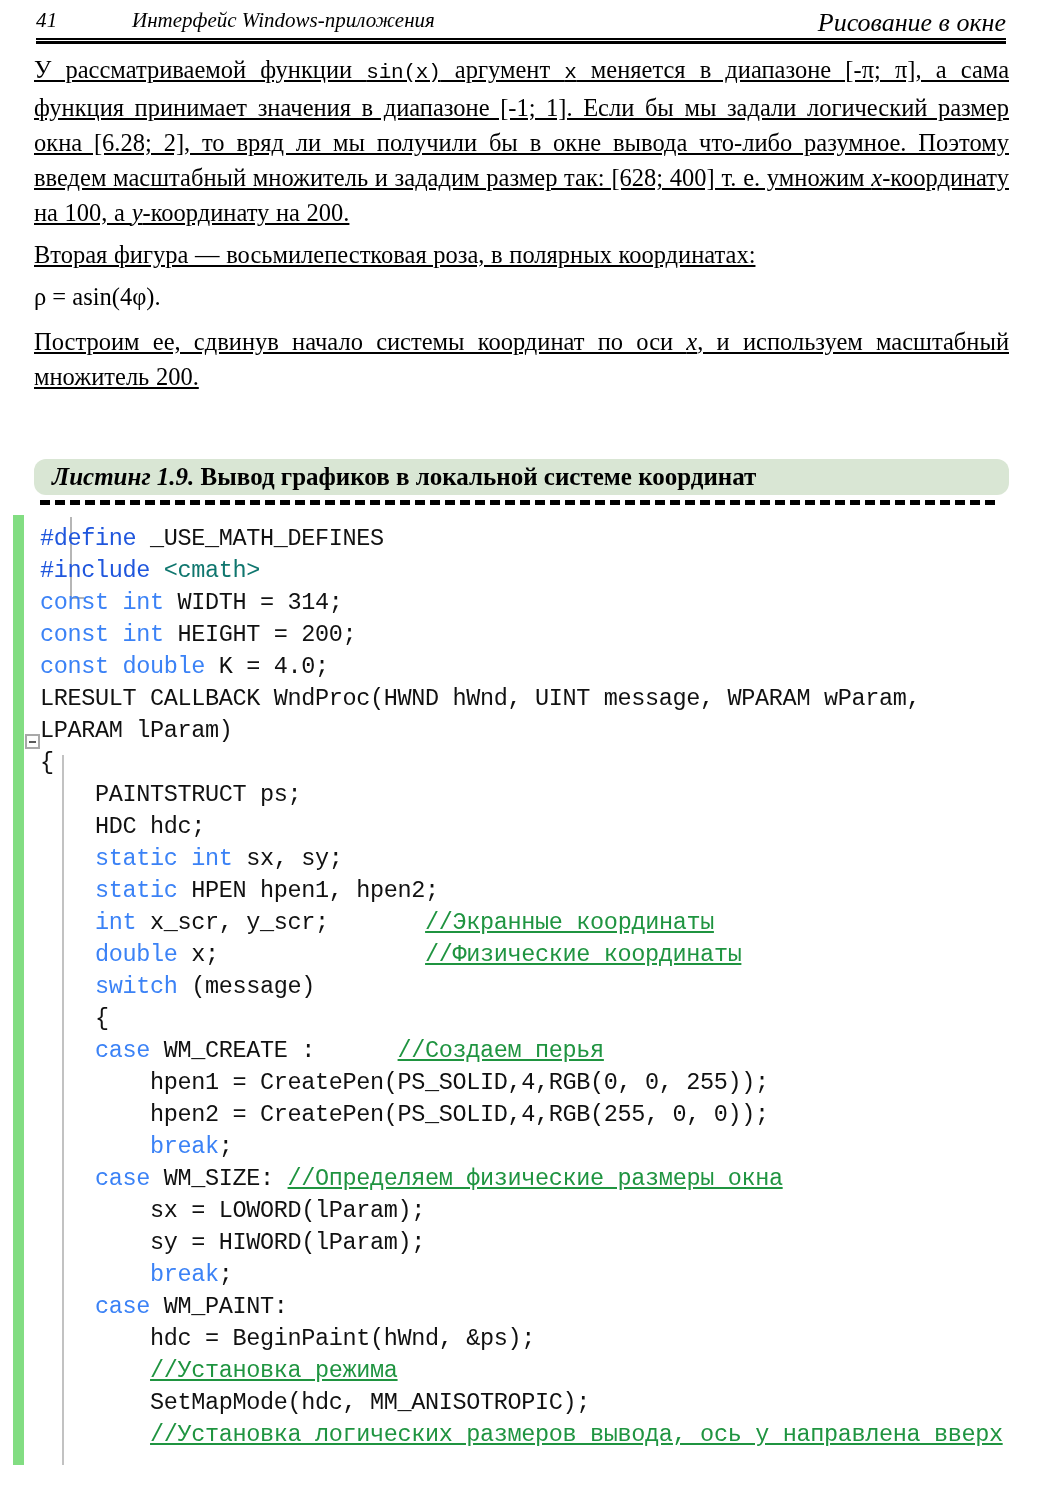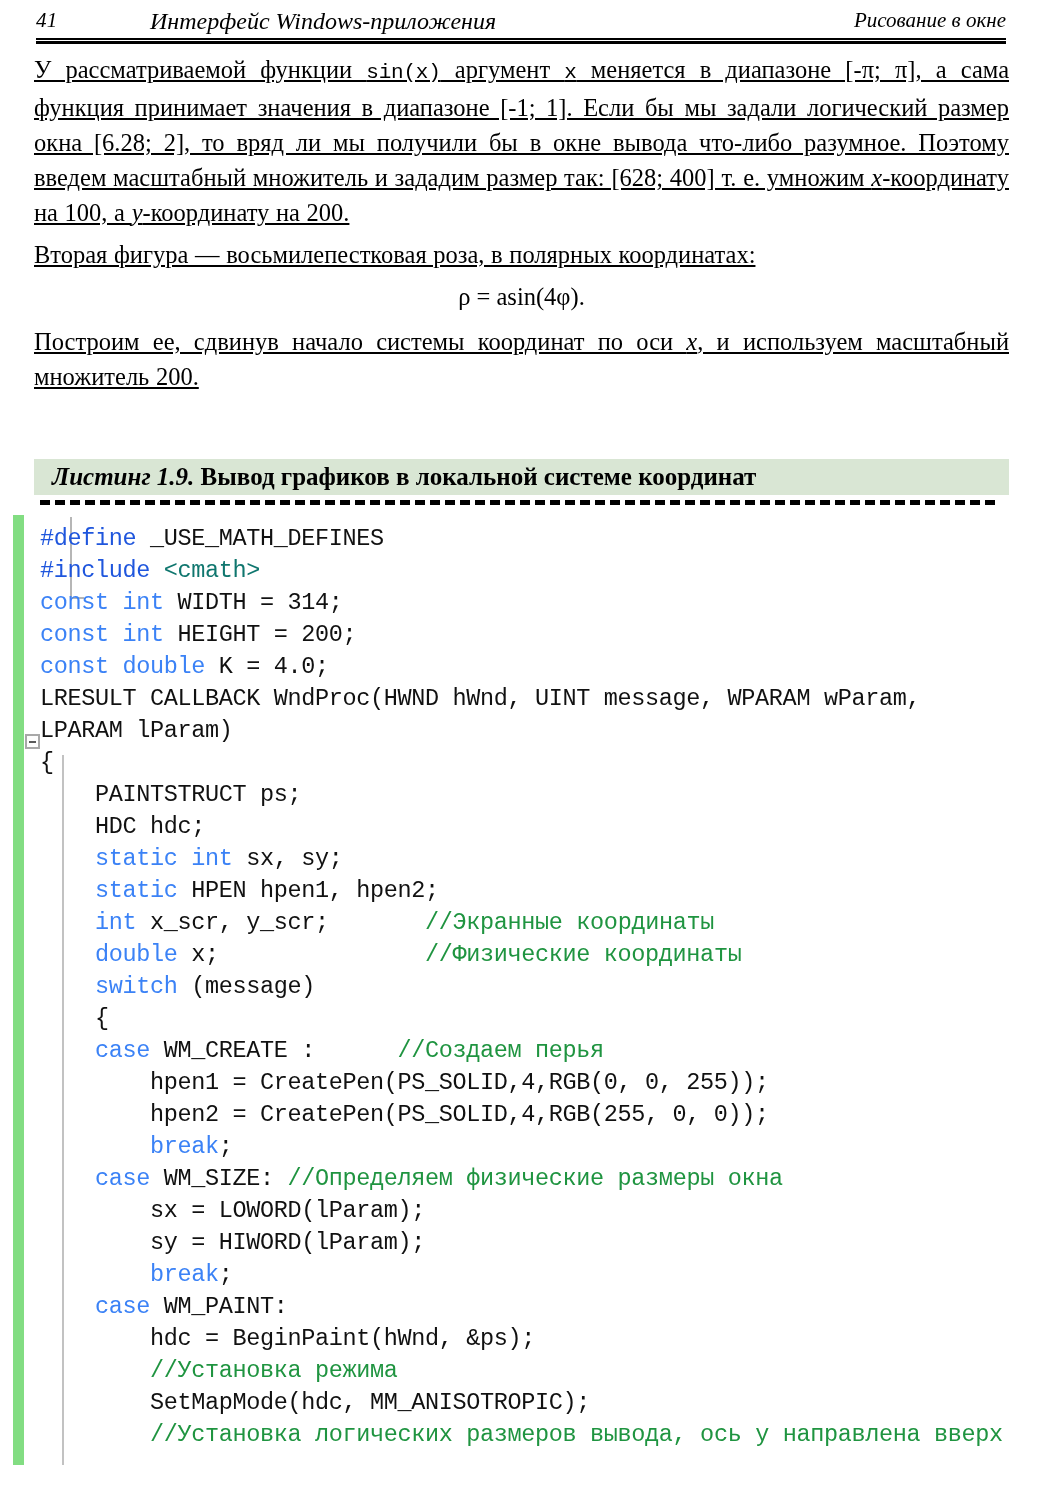--- a/index.html
+++ b/index.html
@@ -38,31 +38,31 @@
   .rh-folio {
     position: absolute;
     left: 0;
     top: 0;
     font-style: italic;
     font-size: 21px;
     letter-spacing: .2px;
   }
   .rh-left {
     position: absolute;
-    left: 114px;
+    left: 96px;
     top: 0;
     font-style: italic;
-    font-size: 24px;
+    font-size: 21px;
   }
   .rh-right {
     position: absolute;
     right: 0;
     top: 0;
     font-style: italic;
-    font-size: 21px;
+    font-size: 26px;
     margin-left: 44px;
   }
   .rh-rule-thin {
     position: absolute;
     left: 0;
     top: 30px;
     width: 970px;
     height: 2px;
     background: #000;
   }
@@ -99,31 +99,32 @@
     font-size: 21px;
     letter-spacing: -0.2px;
   }
   .ital {
     font-style: italic;
   }
   .formula {
     margin: 4px 0 10px 0;
     font-size: 24.5px;
     line-height: 35px;
-    text-align: center;
+    text-align: left;
   }
 
   
   .listing-head {
     position: absolute;
     left: 34px;
     top: 459px;
     width: 975px;
     height: 36px;
     background: #d9e6d4;
+    border-radius: 12px;
   }
   .listing-head .lh-text {
     position: absolute;
     left: 18px;
     top: 4px;
     font-size: 25px;
     font-weight: bold;
     white-space: nowrap;
   }
   .listing-head .lh-text .lh-num {
@@ -207,21 +208,21 @@
     font-size: 23.5px;
     line-height: 32px;
     white-space: pre;
     letter-spacing: -0.35px;
   }
   .code .ln {
     height: 32px;
   }
   .kw   { color: #3b82f6; }
   .str  { color: #0f766e; }
-  .cmt  { color: #1f9440; }
+  .cmt  { color: #1f9440; text-decoration: underline; }
   .pln  { color: #111111; }
   .pp   { color: #1f56dd; }
 </style>
 </head>
 <body>
 
 <div class="page">
 
   <div class="runhead">
     <div class="rh-row">

